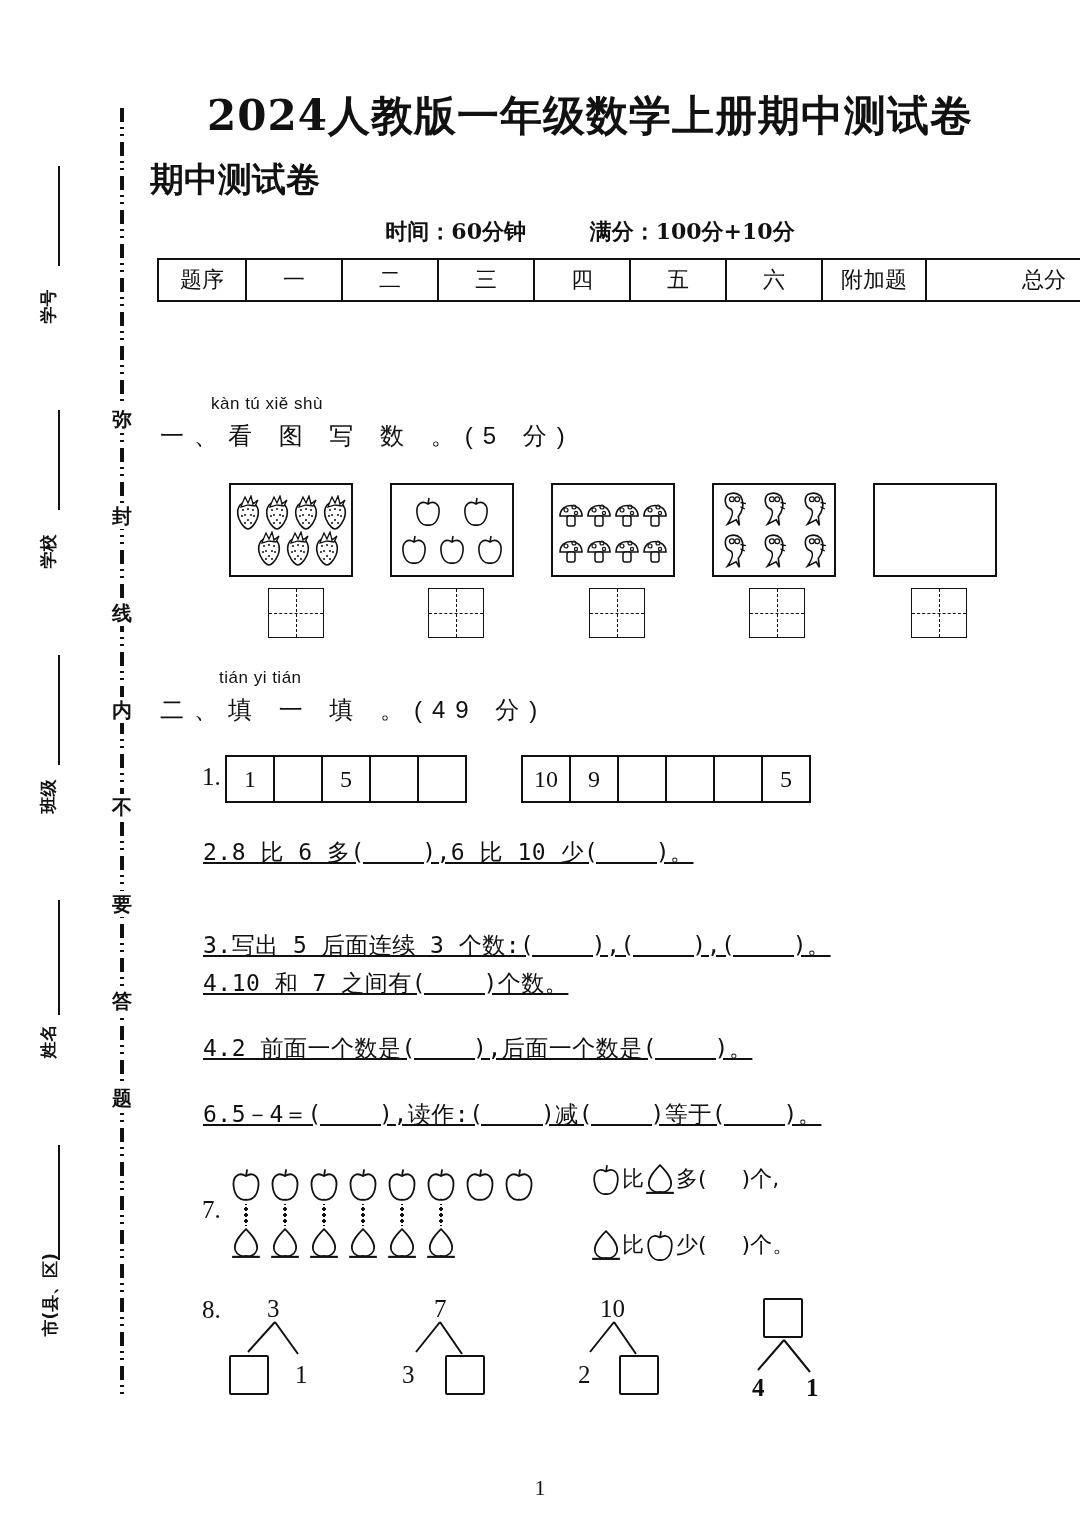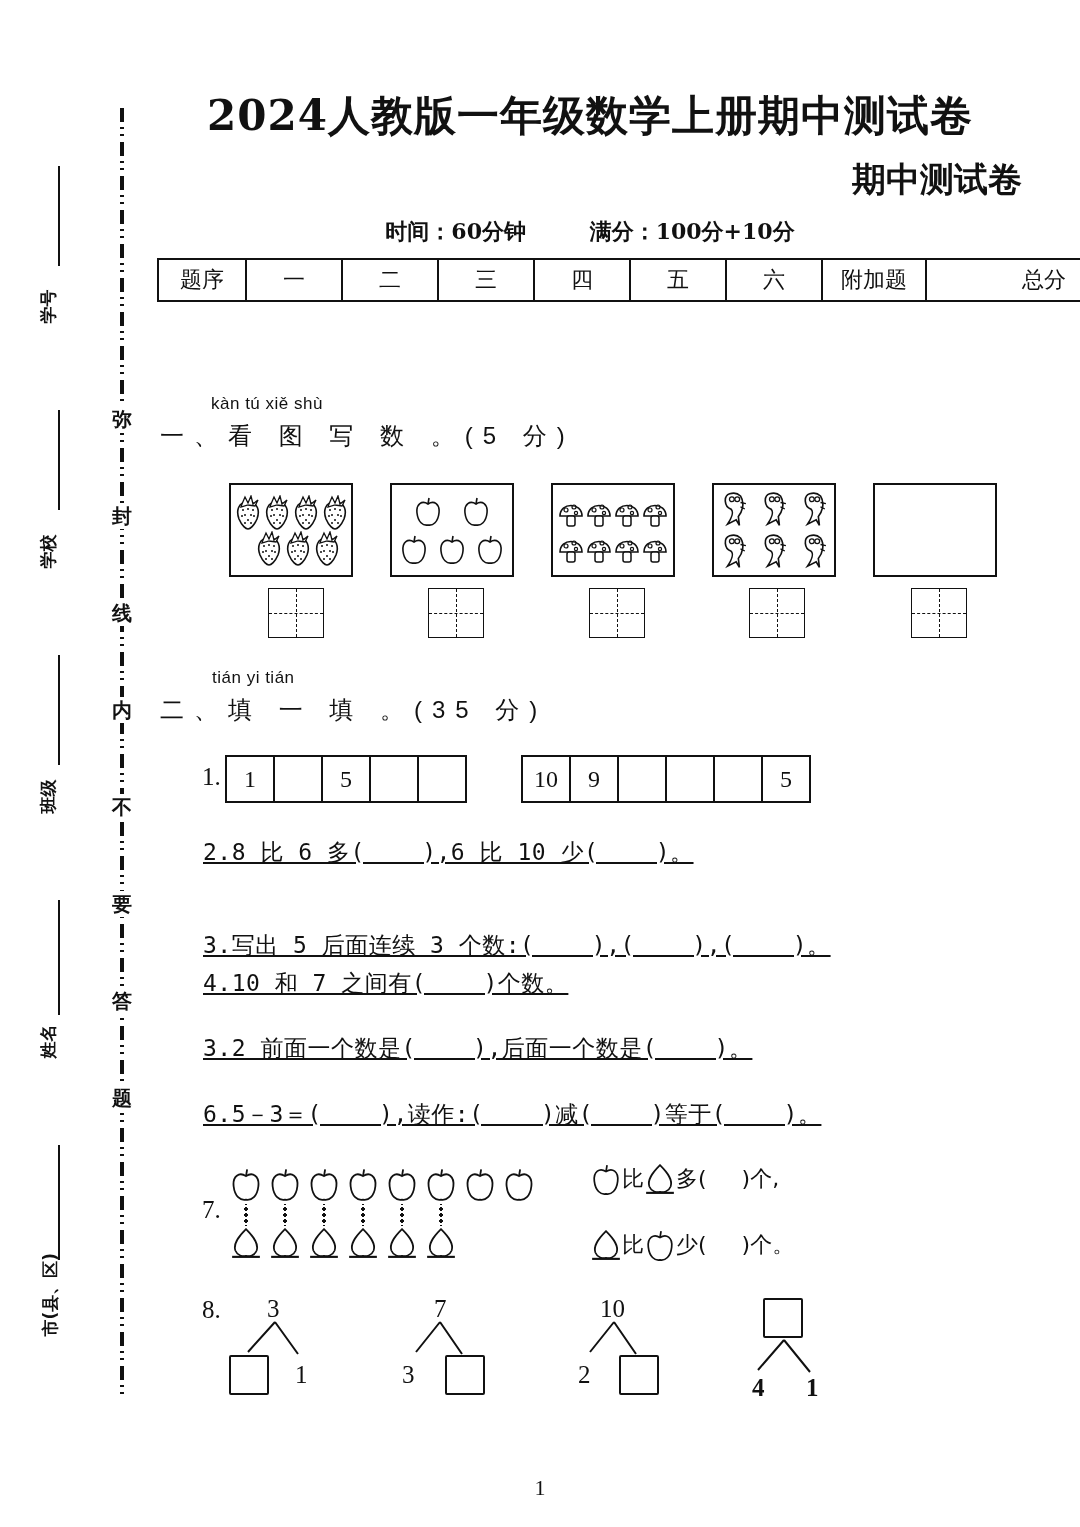--- a/index.html
+++ b/index.html
@@ -11,21 +11,21 @@
   .bind-line { position:absolute; left:120px; top:108px; width:4px; height:1290px;
     background: repeating-linear-gradient(to bottom,#111 0 14px,transparent 14px 19px,#111 19px 21px,transparent 21px 26px,#111 26px 28px,transparent 28px 34px); }
   .bind-char { position:absolute; left:109px; width:26px; height:26px; background:#fff;
     font-family:"DejaVu Sans",sans-serif; font-size:20px; font-weight:bold; text-align:center; line-height:26px; }
   .info-line { position:absolute; left:58px; width:2px; background:#111; }
   .info-label { position:absolute; left:36px; width:24px; font-family:"DejaVu Sans",sans-serif; font-size:17px;
     font-weight:bold; transform:rotate(-90deg); transform-origin:center; white-space:nowrap; text-align:center; }
 
   
   .title { left:150px; width:880px; top:88px; text-align:center; font-size:42px; font-weight:bold; letter-spacing:1px; }
-  .subtitle { left:142px; width:880px; top:157px; text-align:right; font-size:34px; font-weight:bold; }
+  .subtitle { left:150px; width:880px; top:157px; text-align:left; font-size:34px; font-weight:bold; }
   .meta { left:150px; width:880px; top:217px; text-align:center; font-size:22px; font-weight:bold; }
   .meta span { margin:0 28px; }
 
   table.score { position:absolute; left:157px; top:258px; border-collapse:collapse; width:1006px; }
   table.score td { border:2px solid #111; height:40px; text-align:center; font-family:"DejaVu Sans",sans-serif; font-size:22px; padding:0; }
 
   
   .pinyin { font-family:"Liberation Sans",sans-serif; font-size:17px; letter-spacing:0.5px; }
   .sec-title { font-size:24px; letter-spacing:10px; font-family:Liberation Sans, sans-serif; }
 
@@ -239,22 +239,22 @@
 </div>
 
 <div class="pic-box" style="left:873px"></div>
 
 <div class="write-box" style="left:268px"></div>
 <div class="write-box" style="left:428px"></div>
 <div class="write-box" style="left:589px"></div>
 <div class="write-box" style="left:749px"></div>
 <div class="write-box" style="left:911px"></div>
 
-<div class="abs pinyin" style="left:212px;top:668px">tián  yi  tián</div>
-<div class="abs sec-title" style="left:160px;top:694px">二、填 一 填 。(35 分)</div>
+<div class="abs pinyin" style="left:219px;top:668px">tián  yi  tián</div>
+<div class="abs sec-title" style="left:160px;top:694px">二、填 一 填 。(49 分)</div>
 
 <div class="abs qnum" style="left:202px;top:763px">1.</div>
 <div class="seq" style="left:225px">
   <div>1</div>
   <div></div>
   <div>5</div>
   <div></div>
   <div></div>
 </div>
 <div class="seq" style="left:521px">
@@ -262,22 +262,22 @@
   <div>9</div>
   <div></div>
   <div></div>
   <div></div>
   <div>5</div>
 </div>
 
 <div class="q-line" style="top:837px">2.8 比 6 多(    ),6 比 10 少(    )。</div>
 <div class="q-line" style="top:930px">3.写出 5 后面连续 3 个数:(    ),(    ),(    )。</div>
 <div class="q-line" style="top:968px">4.10 和 7 之间有(    )个数。</div>
-<div class="q-line" style="top:1033px">3.2 前面一个数是(    ),后面一个数是(    )。</div>
-<div class="q-line" style="top:1099px">6.5－3＝(    ),读作:(    )减(    )等于(    )。</div>
+<div class="q-line" style="top:1033px">4.2 前面一个数是(    ),后面一个数是(    )。</div>
+<div class="q-line" style="top:1099px">6.5－4＝(    ),读作:(    )减(    )等于(    )。</div>
 
 <div class="abs qnum" style="left:202px;top:1196px">7.</div>
 <div class="abs" style="left:228px;top:1166px;display:flex;gap:3px">
   <svg width="36" height="36" viewBox="0 0 28 32">
       <use href="#apple"></use>
     </svg>
   <svg width="36" height="36" viewBox="0 0 28 32">
       <use href="#apple"></use>
     </svg>
   <svg width="36" height="36" viewBox="0 0 28 32">

